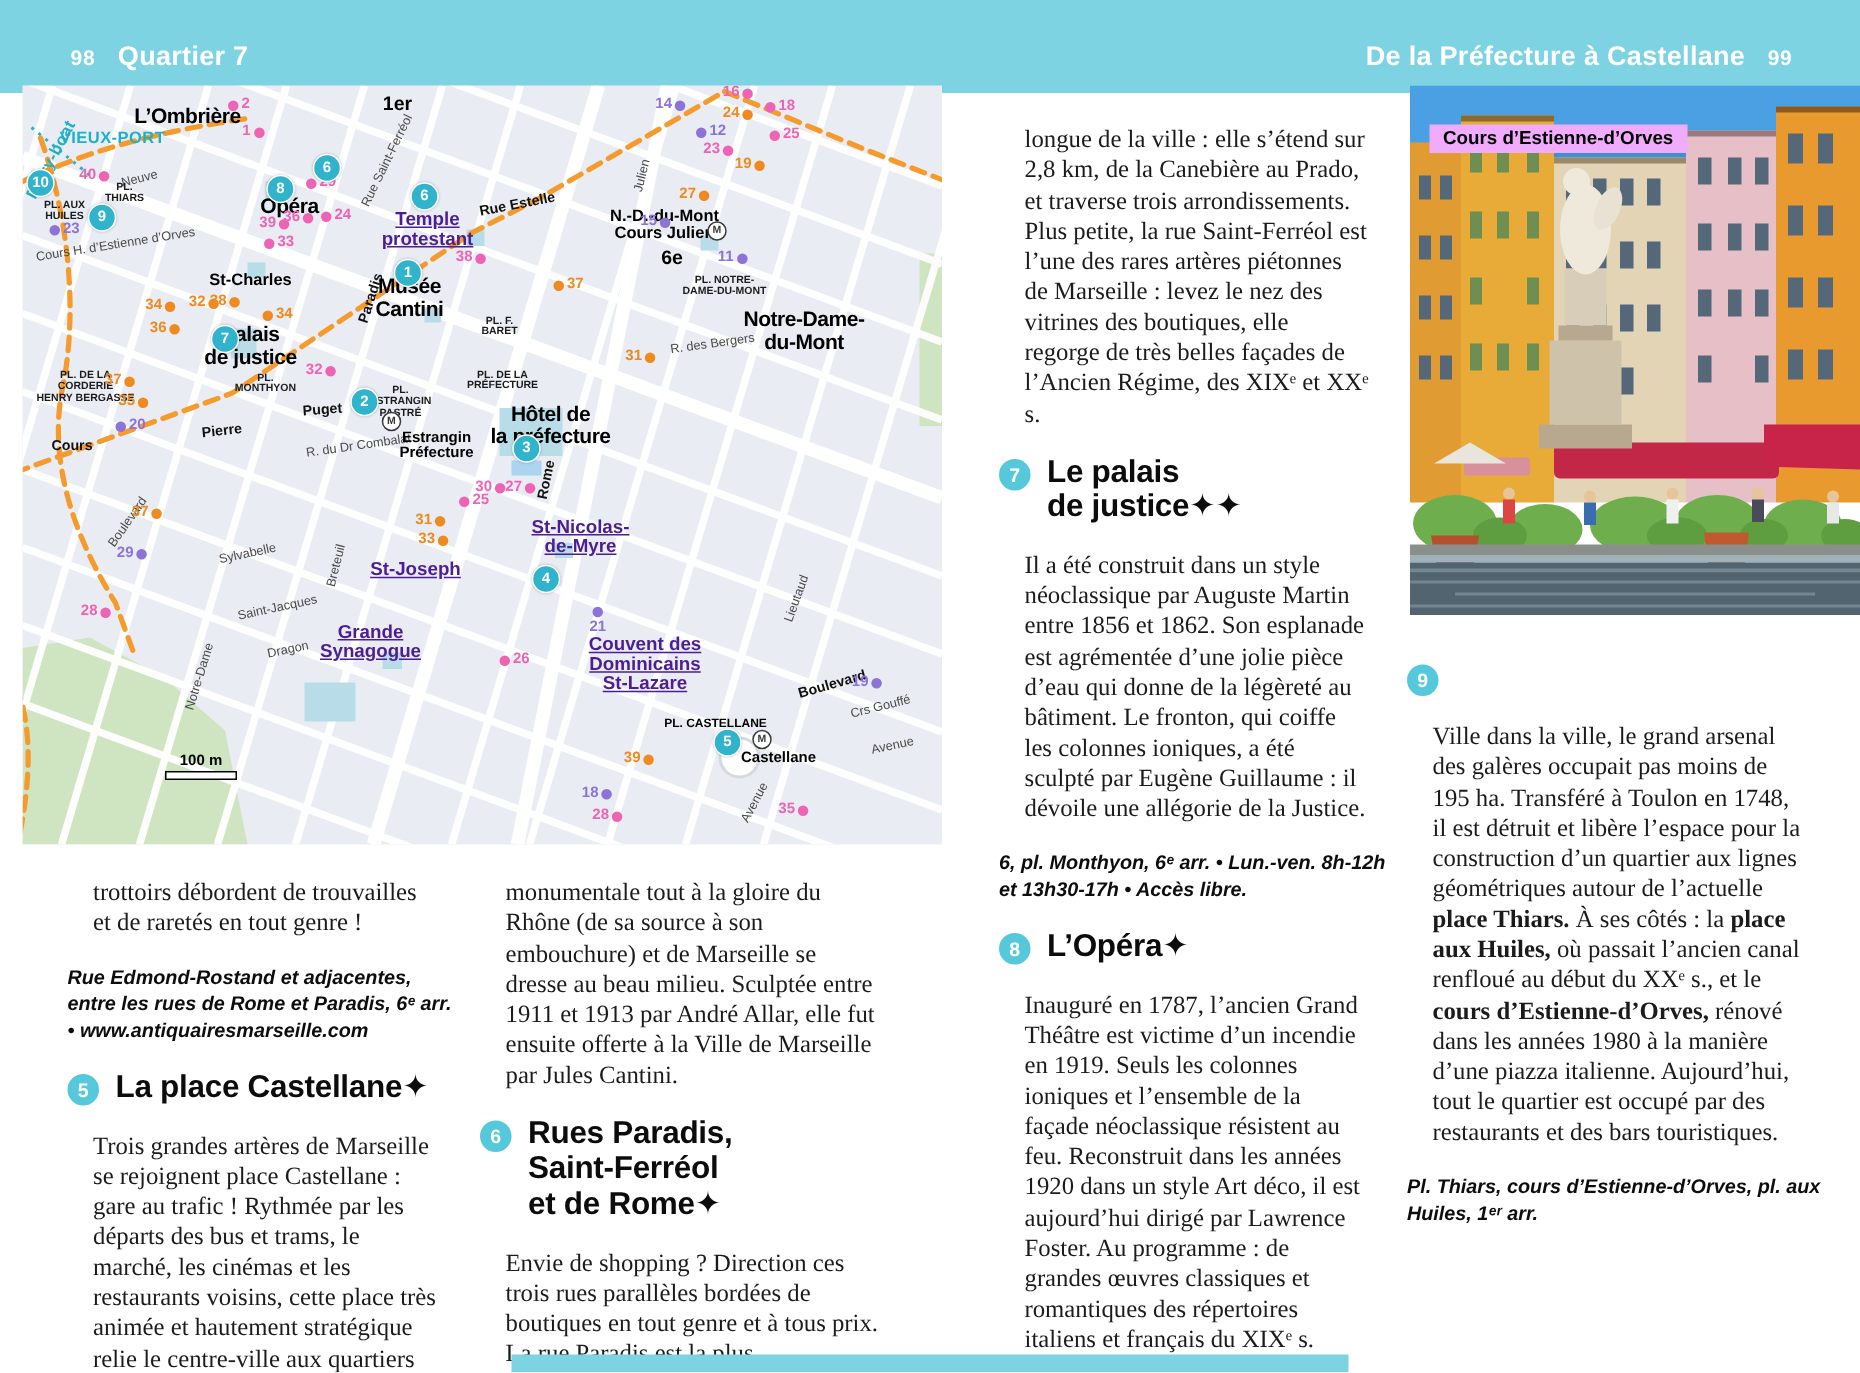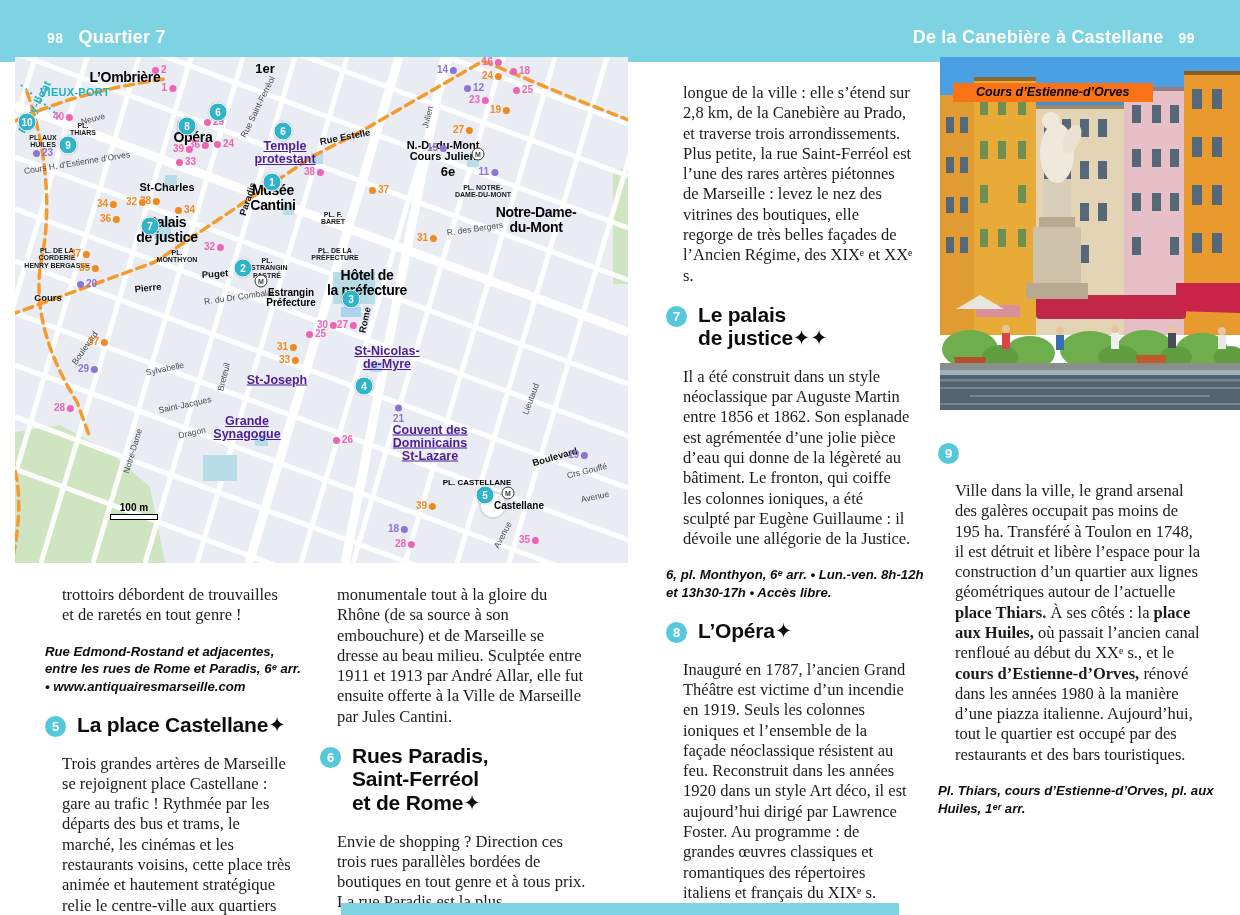--- a/index.html
+++ b/index.html
@@ -35,22 +35,22 @@
   .dW .dot{width:7px;height:7px;border-radius:50%;flex:0 0 auto;}
   .c-pink{color:#ee64b4;}   .b-pink{background:#ee64b4;}
   .c-orange{color:#ef8a1f;} .b-orange{background:#ef8a1f;}
   .c-purple{color:#8d72d8;} .b-purple{background:#8d72d8;}
   .scalebar{position:absolute;left:95px;top:445px;text-align:center;}
   .scalebar .txt{font-size:10px;font-weight:bold;color:#000;margin-bottom:1px;}
   .scalebar .bar{width:46px;height:4px;background:#fff;border:1px solid #000;}
   
   .photo{position:absolute;left:940px;top:57px;width:300px;height:353px;overflow:hidden;}
   .photo svg{position:absolute;left:0;top:0;}
-  .photo-cap{position:absolute;left:13px;top:26px;background:#f97316;padding:2px 23px 3px;
-      font-style:italic;font-weight:bold;font-size:12.5px;color:#000;}
+  .photo-cap{position:absolute;left:13px;top:26px;background:#f0abfc;padding:2px 9px 3px;
+      font-weight:bold;font-size:12.5px;color:#000;}
   
   .col{position:absolute;color:#1b1b1b;}
   #col1{left:45px;top:568px;width:263px;}
   #col2{left:320px;top:568px;width:284px;}
   #col3{left:666px;top:66px;width:264px;}
   #col4{left:938px;top:440px;width:281px;}
   p.body{font-family:"Liberation Serif","DejaVu Serif","DejaVu Sans",serif;font-size:16.5px;
       line-height:1.23;margin:17px;}
   p.addr{font-size:13.2px;font-weight:bold;font-style:italic;line-height:1.34;margin:7px 0 0;
       white-space:pre-line;color:#0d0d0d;}
@@ -67,21 +67,21 @@
 <body>
 
 <div class="page">
 
   <div class="hdr">
     <div class="hdr-left">
       <span class="pn">98</span>
       <span class="ttl">Quartier 7</span>
     </div>
     <div class="hdr-right">
-      <span class="ttl">De la Canebière à Castellane</span>
+      <span class="ttl">De la Préfecture à Castellane</span>
       <span class="pn">99</span>
     </div>
   </div>
 
   <div class="map">
     <svg width="613" height="506" viewBox="0 0 613 506">
 
       <path d="M0,375 L45,368 L95,395 L135,430 L150,506 L0,506 Z" fill="#cfe5c2"></path>
       <rect x="598" y="112" width="15" height="115" fill="#cfe5c2"></rect>
 

